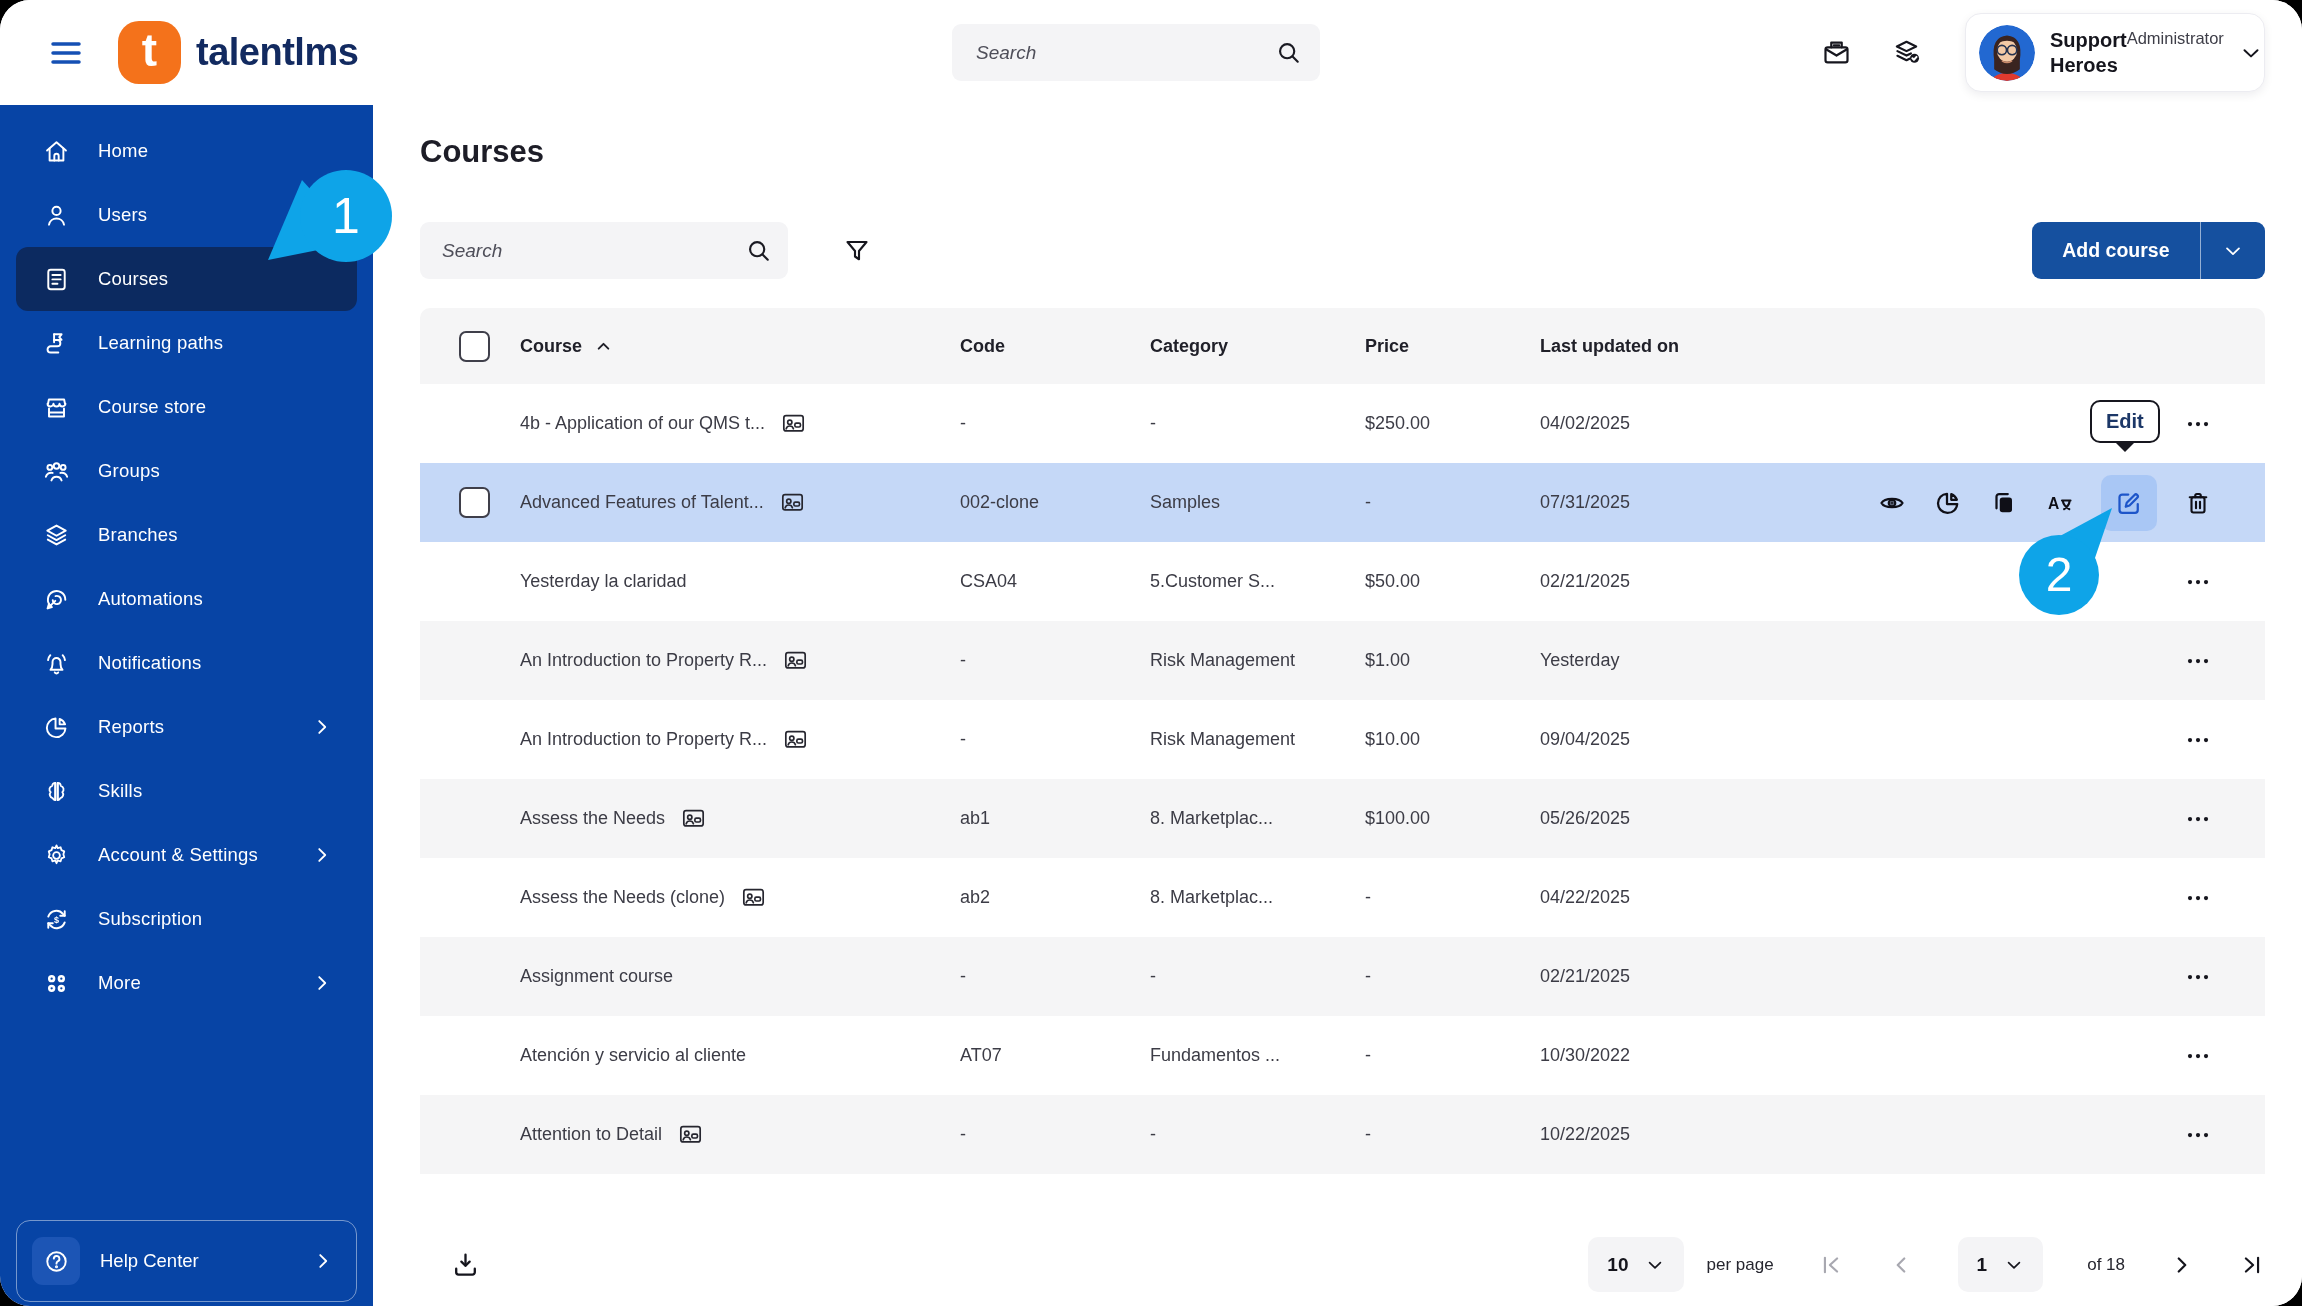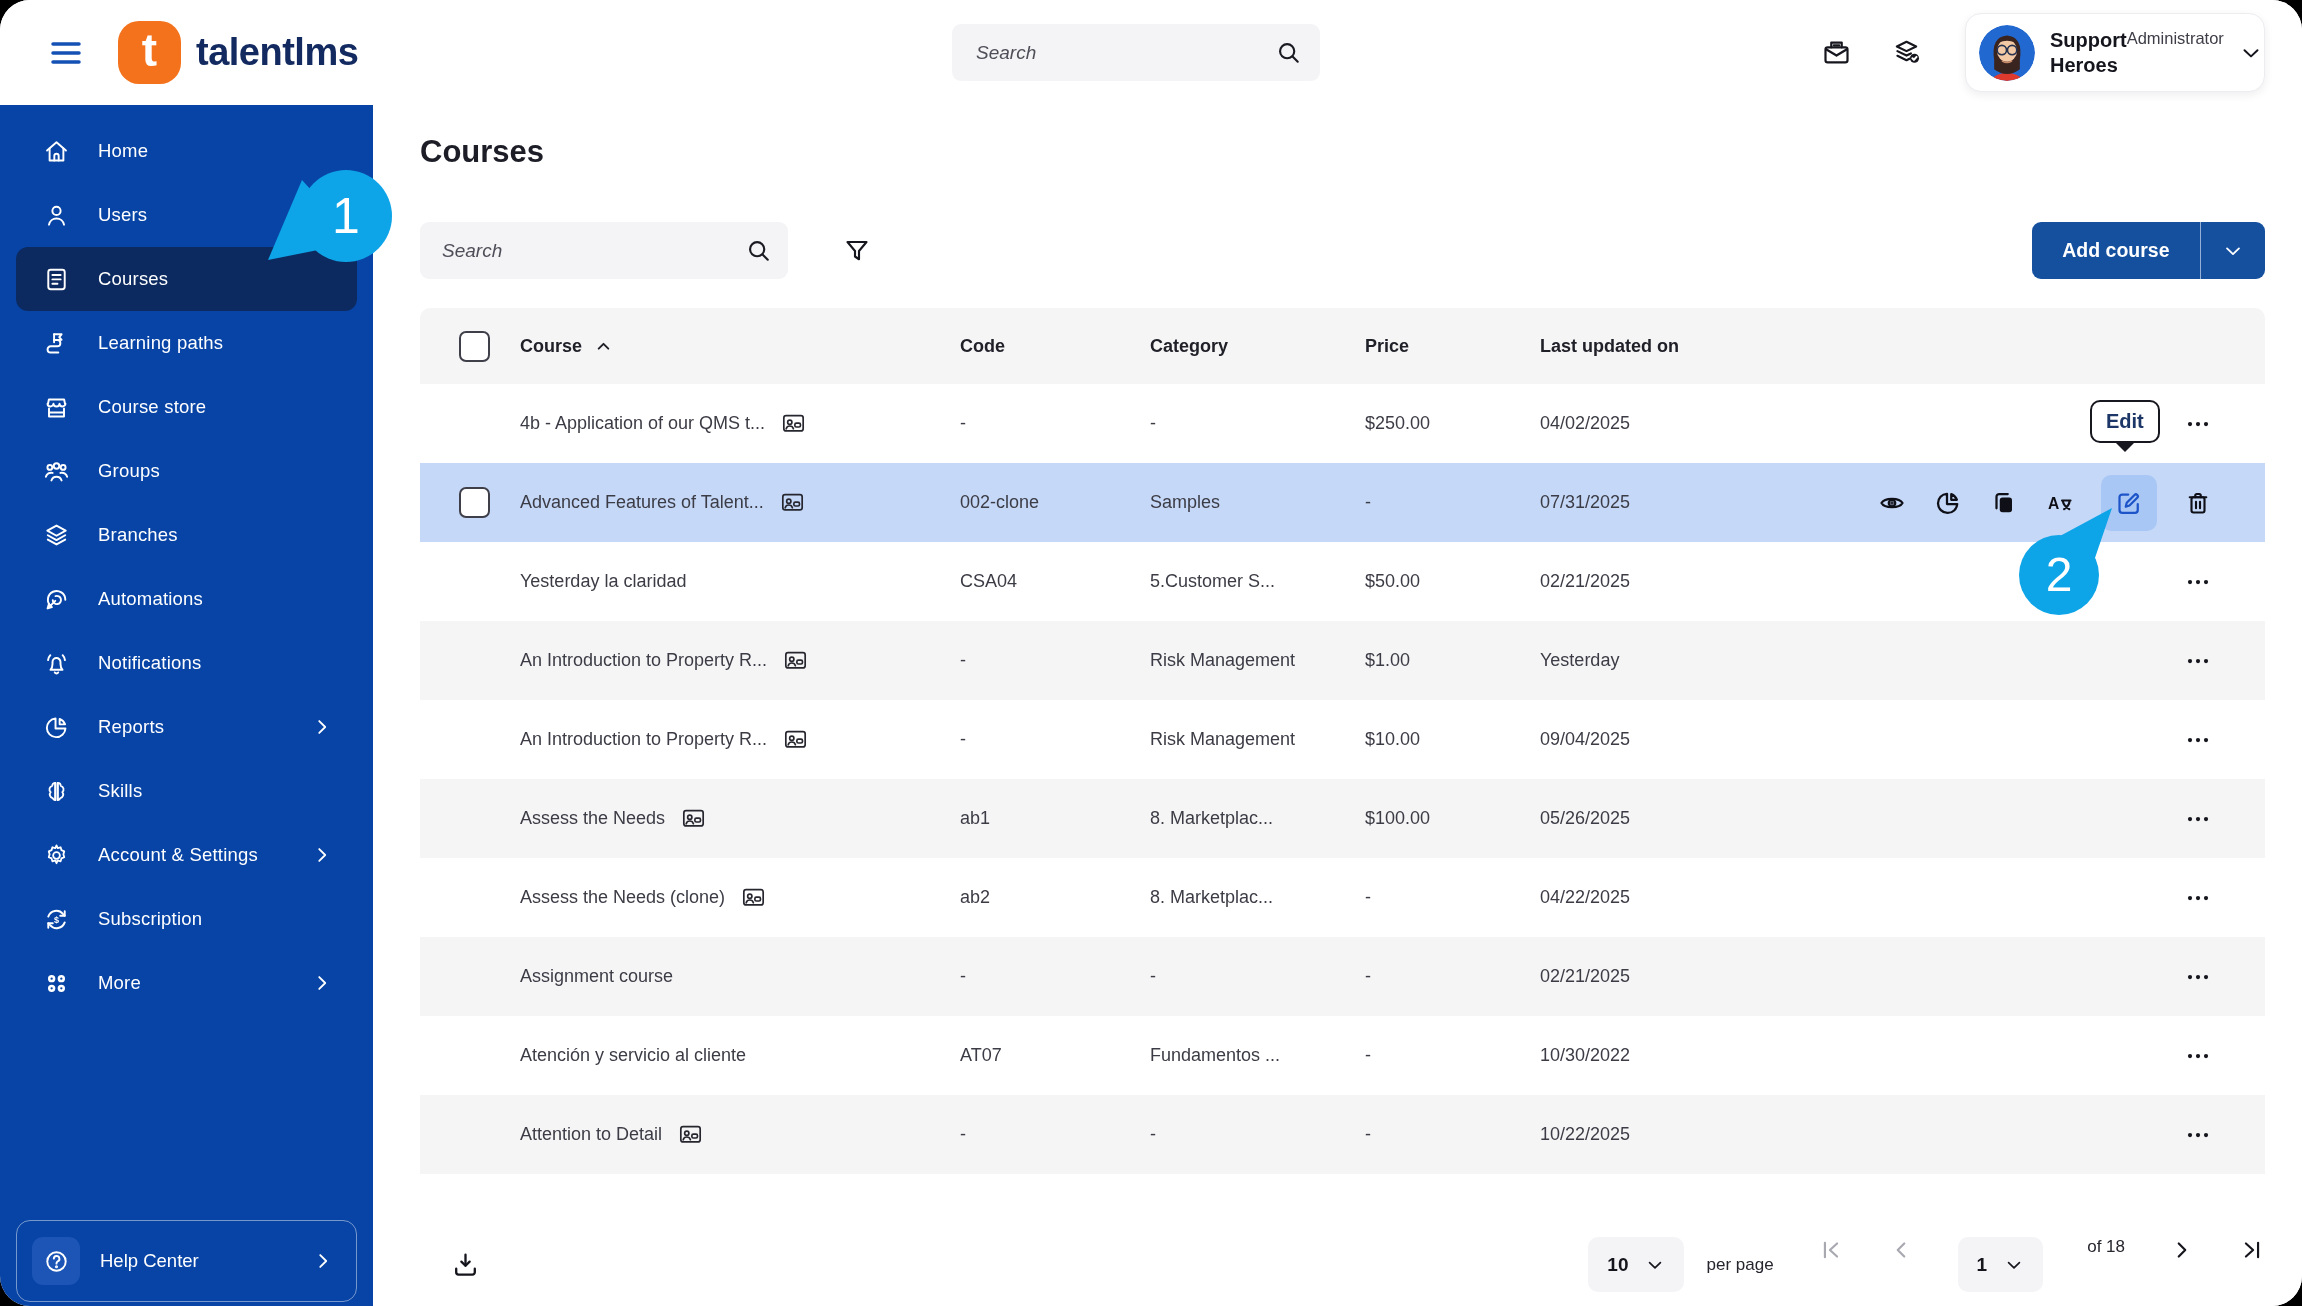--- a/index.html
+++ b/index.html
@@ -73,21 +73,21 @@
   .cell.actions{display:flex;justify-content:flex-end;align-items:center;padding-right:52px;overflow:visible}
   .dots{width:30px;height:30px;color:#15151D}
   .action-icons{display:flex;align-items:center;gap:26px}
   .action-icons .i{width:30px;height:30px;color:#0F0F17}
   .edit-wrap{width:56px;height:56px;border-radius:10px;background:var(--edit-active-bg,#A9C7F5);display:flex;align-items:center;justify-content:center}
   .edit-wrap .i{color:var(--edit-active-icon,#1D55C9)}
 
   
   .footer{display:flex;align-items:center;margin-top:63px;padding-left:30px}
   .dl{width:31px;height:31px;color:#15151D}
-  .pager{margin-left:auto;display:flex;align-items:flex-start;gap:44px;color:#26262F}
+  .pager{margin-left:auto;display:flex;align-items:center;gap:44px;color:#26262F}
   .pp-group{display:flex;align-items:center;gap:22px}
   .select{height:55px;background:#F4F4F6;border-radius:10px;display:flex;align-items:center;padding:0 19px;gap:17px;
           font-weight:700;font-size:19px;color:#15151D}
   .select .i{width:20px;height:20px}
   .pp-label,.of{font-size:17px;color:#26262F}
   .pg{width:26px;height:26px;color:#15151D}
   .pg.disabled{color:#A8A8B0}
 
   
   .tooltip{position:absolute;left:2090px;top:400px;background:#fff;border:2.5px solid #17171F;border-radius:10px;

